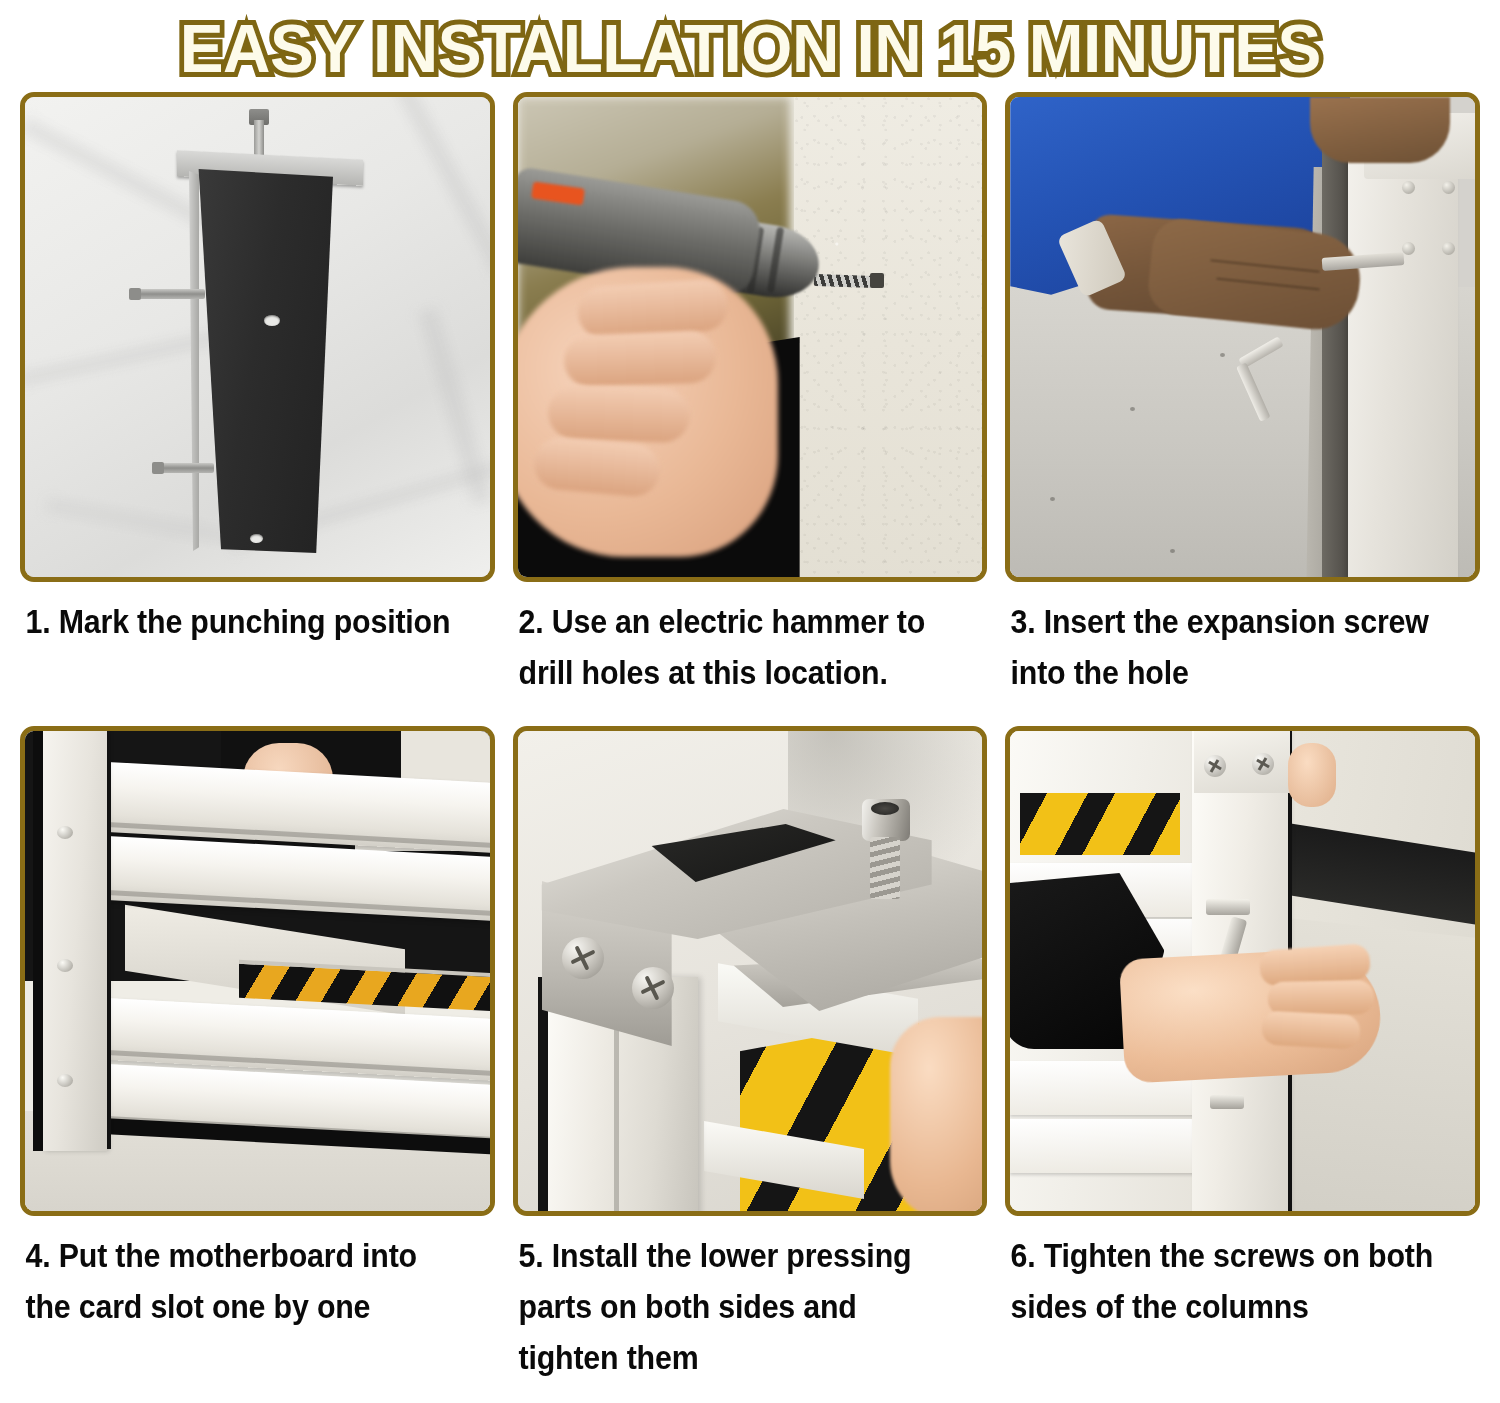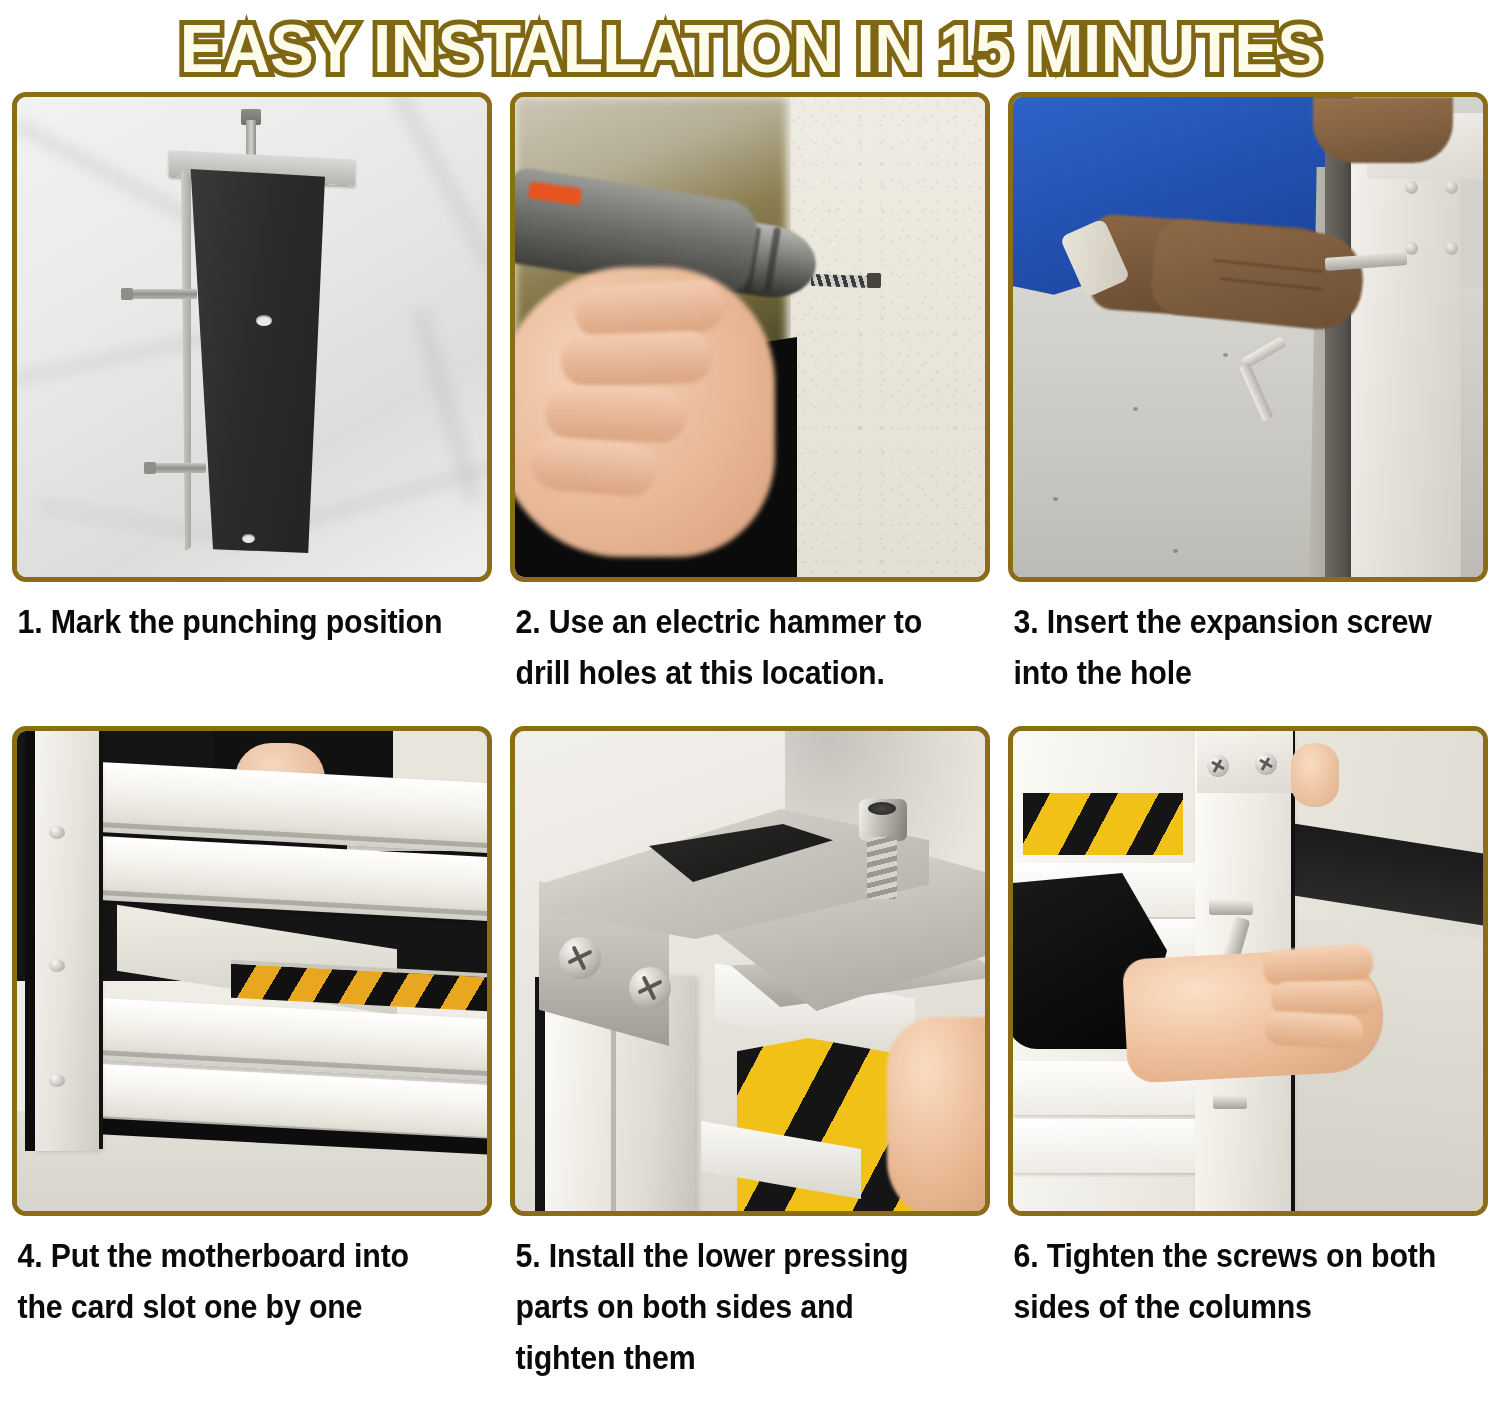--- a/index.html
+++ b/index.html
@@ -27,21 +27,21 @@
     color:#FDFBEA;
     -webkit-text-stroke:9px #7E6613;
     paint-order:stroke fill;
     white-space:nowrap;
     text-align:center;
   }
 
   
   .grid {
     width:1500px;
-    padding:0 12px;
+    padding:0 20px;
     display:grid;
     grid-template-columns:1fr 1fr 1fr;
     column-gap:18px;
     row-gap:0px;
   }
 
   .cell { display:flex; flex-direction:column; }
 
   .photo-frame {
     border:5px solid #8A6D16;

